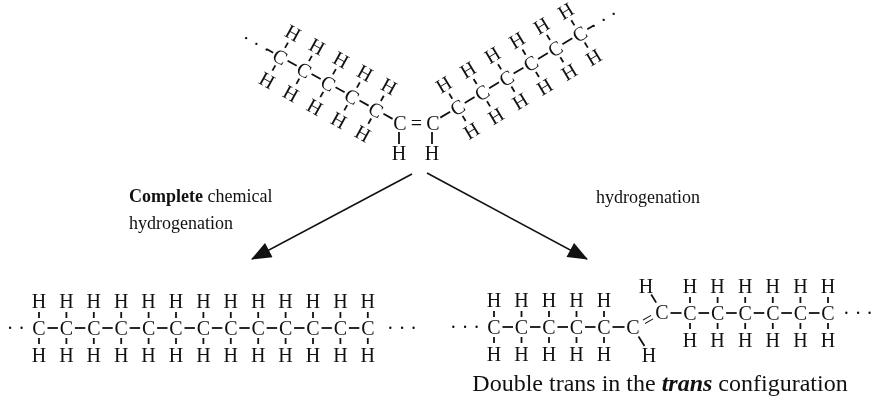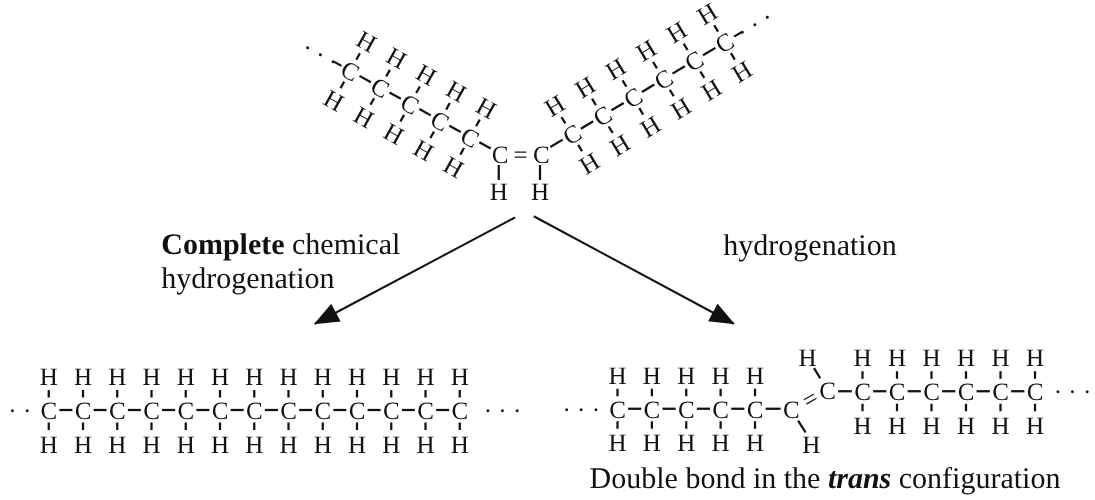--- a/index.html
+++ b/index.html
@@ -14,21 +14,21 @@
   .figure svg{position:absolute;left:0;top:0;}
   svg text{
     font-family:"Liberation Serif","DejaVu Serif",serif;
     font-size:20px;
     fill:#111111;
   }
   svg line{stroke:#111111;stroke-width:1.8;stroke-linecap:butt;}
   svg .arrow{stroke-width:1.6;}
   .label{
     position:absolute;
-    font-size:24px;
+    font-size:18px;
     line-height:27px;
     white-space:nowrap;
   }
   .label-left{left:129px;top:183px;text-align:left;}
   .label-right{left:516px;top:184px;width:246px;text-align:center;}
   .label-right .shift{position:relative;left:9px;}
   .caption{
     position:absolute;
     left:457px;top:370px;width:406px;
     font-size:24px;text-align:center;white-space:nowrap;
@@ -303,16 +303,16 @@
   <div class="label label-left">
     <div><b>Complete</b><span> chemical</span></div>
     <div>hydrogenation</div>
   </div>
 
   <div class="label label-right">
     <div class="shift">hydrogenation</div>
   </div>
 
   <div class="caption">
-    <span>Double bond in the </span><b><i>trans</i></b><span> configuration</span>
+    <span>Double trans in the </span><b><i>trans</i></b><span> configuration</span>
   </div>
 
 </div>
 
 </body></html>

